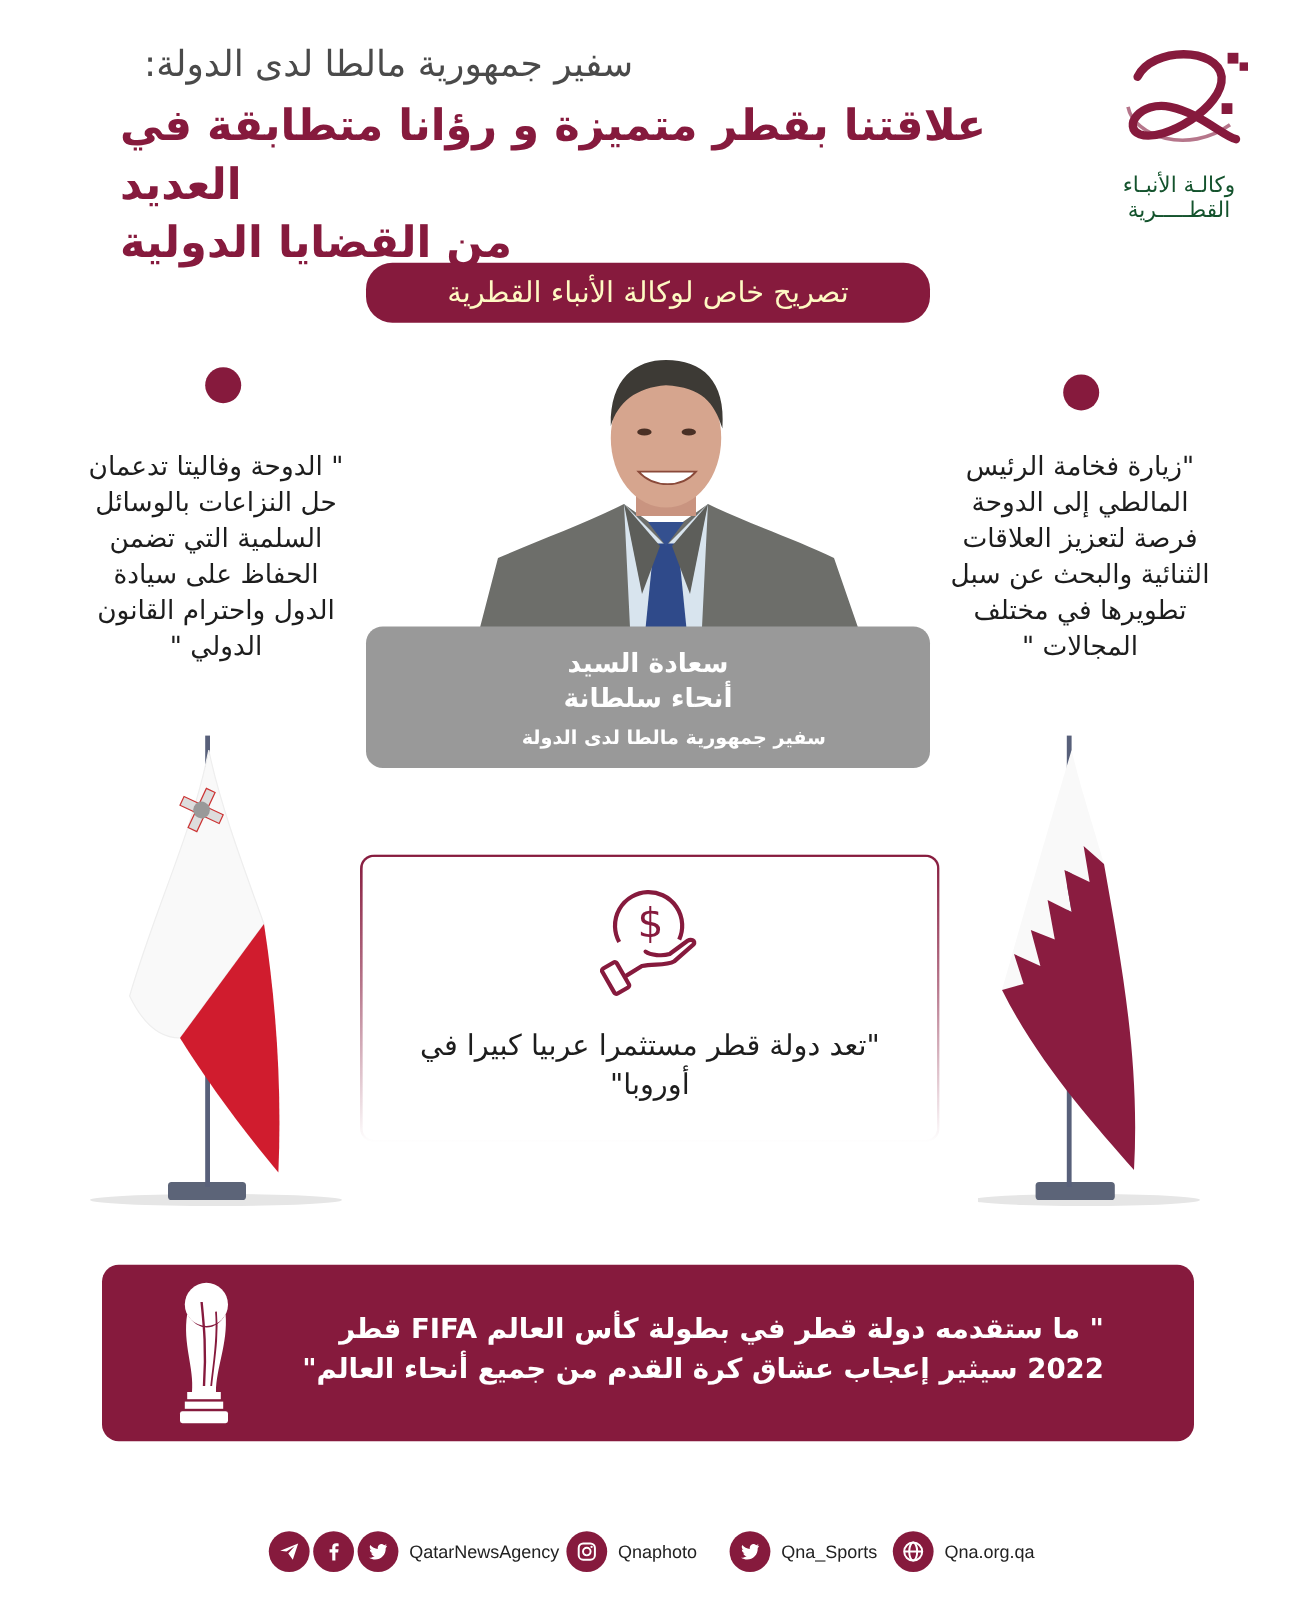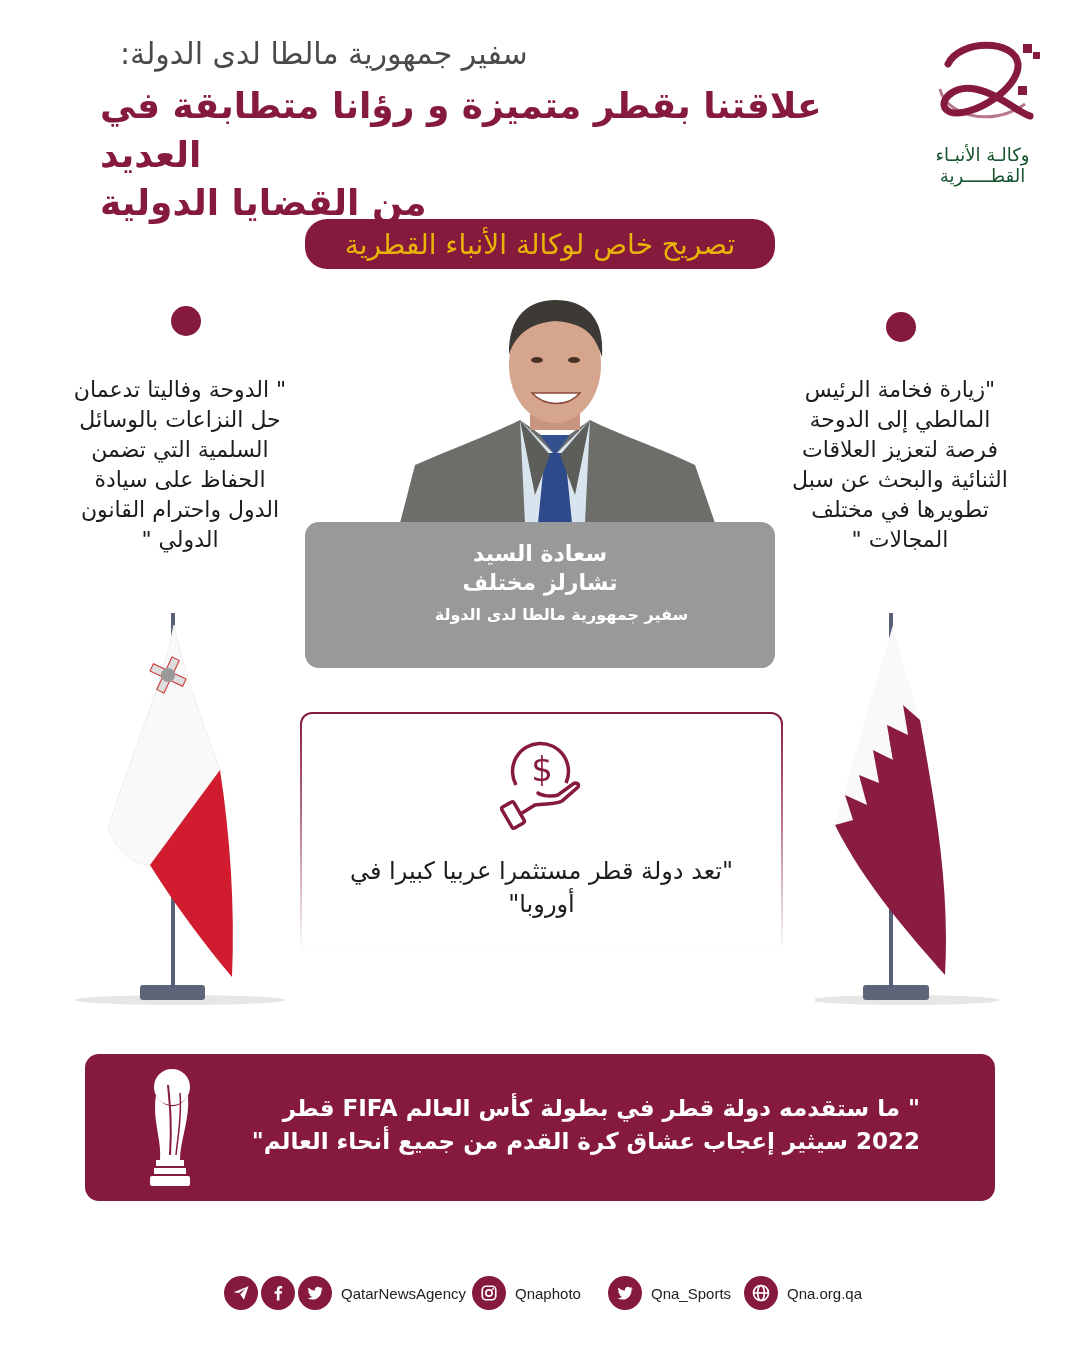--- a/index.html
+++ b/index.html
@@ -9,32 +9,32 @@
 
     
     .subtitle { left: 120px; width: 790px; top: 36px; text-align: left; font-size: 30px; color: #4a4a4a; direction: rtl; line-height: 1.2; }
     .headline { left: 100px; width: 810px; top: 82px; text-align: left; font-size: 36px; font-weight: bold; color: #861a3d; direction: rtl; line-height: 1.35; }
 
     
     .logo { left: 930px; top: 34px; width: 120px; height: 140px; }
     .logo-text { left: 920px; top: 126px; width: 125px; text-align: center; direction: rtl; color: #14532d; font-size: 18px; line-height: 1.15; margin-top: 19px; }
 
     
-    .pill { left: 305px; top: 219px; width: 470px; height: 50px; background: #861a3d; border-radius: 22px; color: #eab308; font-size: 28px; display: flex; align-items: center; justify-content: center; direction: rtl; }
+    .pill { left: 305px; top: 219px; width: 470px; height: 50px; background: #861a3d; border-radius: 22px; color: #fef9c3; font-size: 24px; display: flex; align-items: center; justify-content: center; direction: rtl; }
 
     
     .dot { width: 30px; height: 30px; border-radius: 50%; background: #861a3d; }
 
     .quote { text-align: center; direction: rtl; font-size: 22px; line-height: 1.36; color: #1d1d1d; }
 
     
     .photo { left: 390px; top: 295px; width: 330px; height: 228px; overflow: hidden; }
 
     
-    .graybox { left: 305px; top: 522px; width: 470px; height: 146px; background: #999999; border-radius: 14px; color: #fff; text-align: center; direction: rtl; }
+    .graybox { left: 305px; top: 522px; width: 470px; height: 118px; background: #999999; border-radius: 14px; color: #fff; text-align: center; direction: rtl; }
     .graybox .name { font-size: 22px; font-weight: bold; line-height: 1.3; margin-top: 18px; }
     .graybox .role { font-size: 16px; font-weight: bold; margin-top: 8px; padding-left: 43px; }
 
     
     .invest { left: 300px; top: 712px; width: 483px; height: 240px; border-radius: 12px; border: 2px solid transparent; 
       background: linear-gradient(#fff,#fff) padding-box, linear-gradient(to bottom, #861a3d 0%, rgba(134,26,61,0.6) 45%, rgba(134,26,61,0) 100%) border-box; }
     .invest-text { left: 300px; width: 483px; top: 855px; text-align: center; direction: rtl; font-size: 24px; line-height: 1.38; color: #1d1d1d; }
 
     
     .banner { left: 85px; top: 1054px; width: 910px; height: 147px; background: #861a3d; border-radius: 14px; }
@@ -110,21 +110,21 @@
 
   <ellipse cx="147" cy="65" rx="6" ry="3" fill="#4a3025"></ellipse>
   <ellipse cx="184" cy="65" rx="6" ry="3" fill="#4a3025"></ellipse>
 
   <path d="M142 98 C 155 112, 178 112, 190 98 Z" fill="#ffffff" stroke="#8a4a3a" stroke-width="1.5"></path>
 </svg>
 
 <div class="abs graybox">
   <div class="name">
     <div>سعادة السيد</div>
-    <div>تشارلز مختلف</div>
+    <div>أنحاء سلطانة</div>
   </div>
   <div class="role">سفير جمهورية مالطا لدى الدولة</div>
 </div>
 
 <svg class="abs" style="left:70px; top:605px; width:220px; height:400px;" viewBox="0 0 220 400">
   <ellipse cx="110" cy="395" rx="105" ry="5" fill="#e6e6e6"></ellipse>
   <rect x="70" y="380" width="65" height="15" rx="3" fill="#5c6478"></rect>
   <rect x="101" y="8" width="4" height="376" fill="#58607a"></rect>
   <path d="M104 20 C 90 90, 60 150, 38 225 C 50 250, 65 260, 80 260 L 150 165 C 130 110, 112 60, 104 20 Z" fill="#f9f9f9" stroke="#eee"></path>
   <path d="M80 260 L 150 165 C 160 230, 165 300, 162 372 C 135 340, 105 300, 80 260 Z" fill="#d01c2e"></path>

